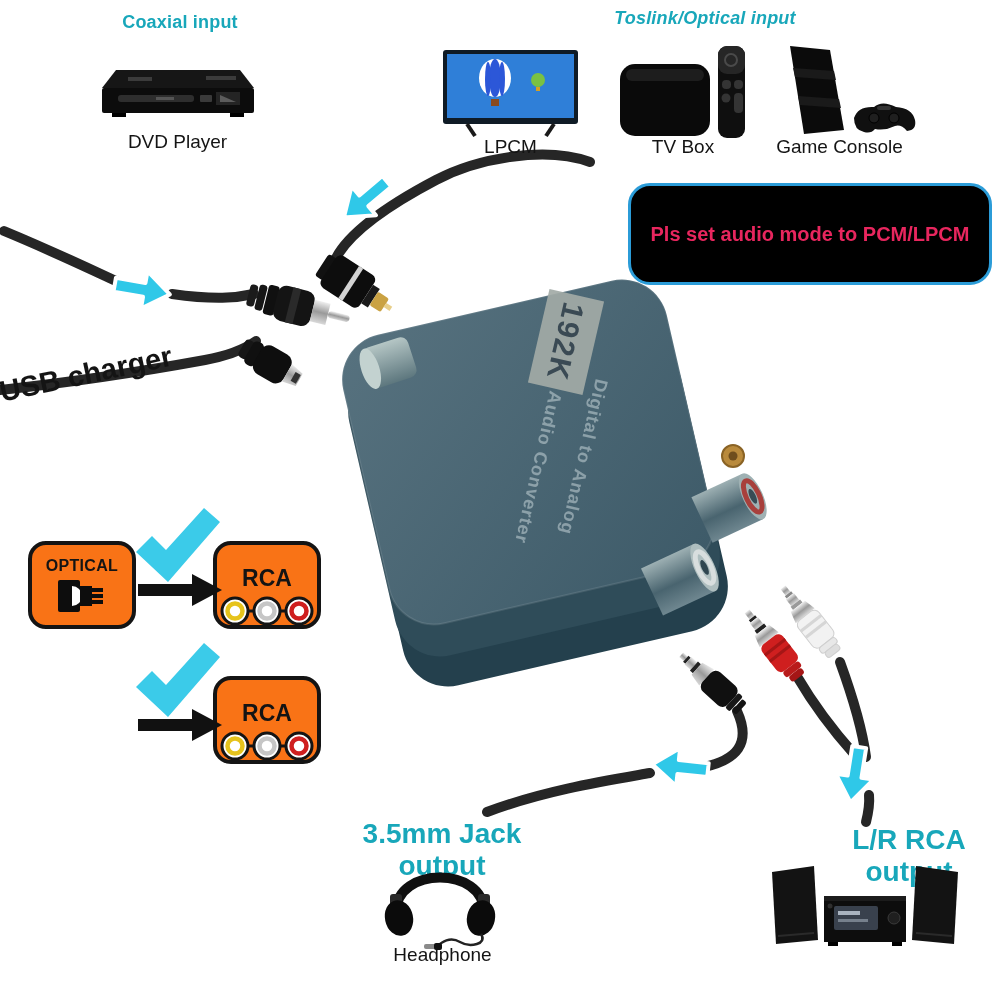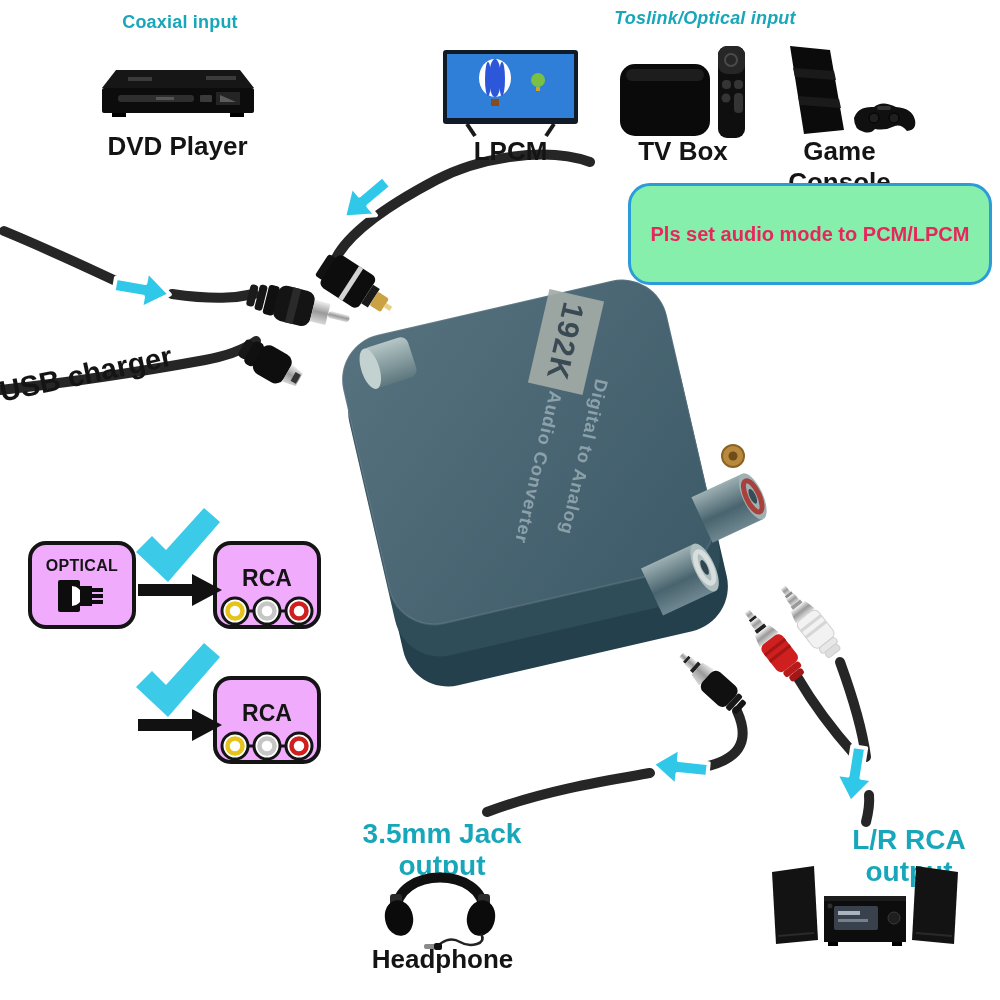--- a/index.html
+++ b/index.html
@@ -1,39 +1,39 @@
 <!DOCTYPE html>
 <html><head>
 <meta charset="utf-8">
 <style>
   html,body{margin:0;padding:0;background:#fff;}
   #stage{position:relative;width:1000px;height:1000px;background:#ffffff;overflow:hidden;
          font-family:"Liberation Sans",sans-serif;}
   .abs{position:absolute;}
   .title{color:#18a7ba;font-weight:800;font-size:18px;text-align:center;letter-spacing:.2px;}
-  .dev-label{color:#141414;font-weight:700;font-size:26px;text-align:center;}
+  .dev-label{color:#141414;font-weight:400;font-size:19px;text-align:center;}
   .out-title{color:#18a7ba;font-weight:800;font-size:28px;text-align:center;}
   #coax-title{left:80px;top:12px;width:200px;}
   #opt-title{left:520px;top:8px;width:370px;font-style:italic;}
   #dvd-img{left:102px;top:64px;}
   #dvd-label{left:95px;top:131px;width:165px;}
   #hdtv-img{left:443px;top:50px;}
   #hdtv-label{left:443px;top:136px;width:135px;}
   #tvbox-img{left:620px;top:46px;}
   #tvbox-label{left:618px;top:136px;width:130px;}
   #console-img{left:762px;top:44px;}
   #console-label{left:752px;top:136px;width:175px;}
   #note-box{left:628px;top:183px;width:364px;height:102px;border:3px solid #2b9cd8;
             border-radius:22px;box-sizing:border-box;display:flex;align-items:center;
-            justify-content:center;background:#86efac;}
+            justify-content:center;background:#000000;}
   #note-text{color:#e8265e;font-weight:700;font-size:20px;text-align:center;}
   #usb-label{left:0px;top:376px;width:210px;transform:rotate(-12deg);transform-origin:left center;
              color:#141414;font-weight:600;font-size:29px;}
   .map-box{width:108px;height:88px;border:4px solid #141414;border-radius:18px;box-sizing:border-box;
-           background:#f0abfc;display:flex;flex-direction:column;align-items:center;justify-content:center;gap:3px;}
+           background:#f97316;display:flex;flex-direction:column;align-items:center;justify-content:center;gap:3px;}
   .map-from{font-weight:800;font-size:16px;color:#141414;letter-spacing:.3px;}
   .map-to{font-weight:800;font-size:23px;color:#141414;margin-top:20px;}
   #optical-box{left:28px;top:541px;}
   #rca-box-1{left:213px;top:541px;}
   #coaxial-box{left:28px;top:676px;}
   #rca-box-2{left:213px;top:676px;}
   #black-arrow-1{left:138px;top:570px;}
   #black-arrow-2{left:138px;top:705px;}
   #check-1{left:130px;top:508px;}
   #check-2{left:130px;top:643px;}

